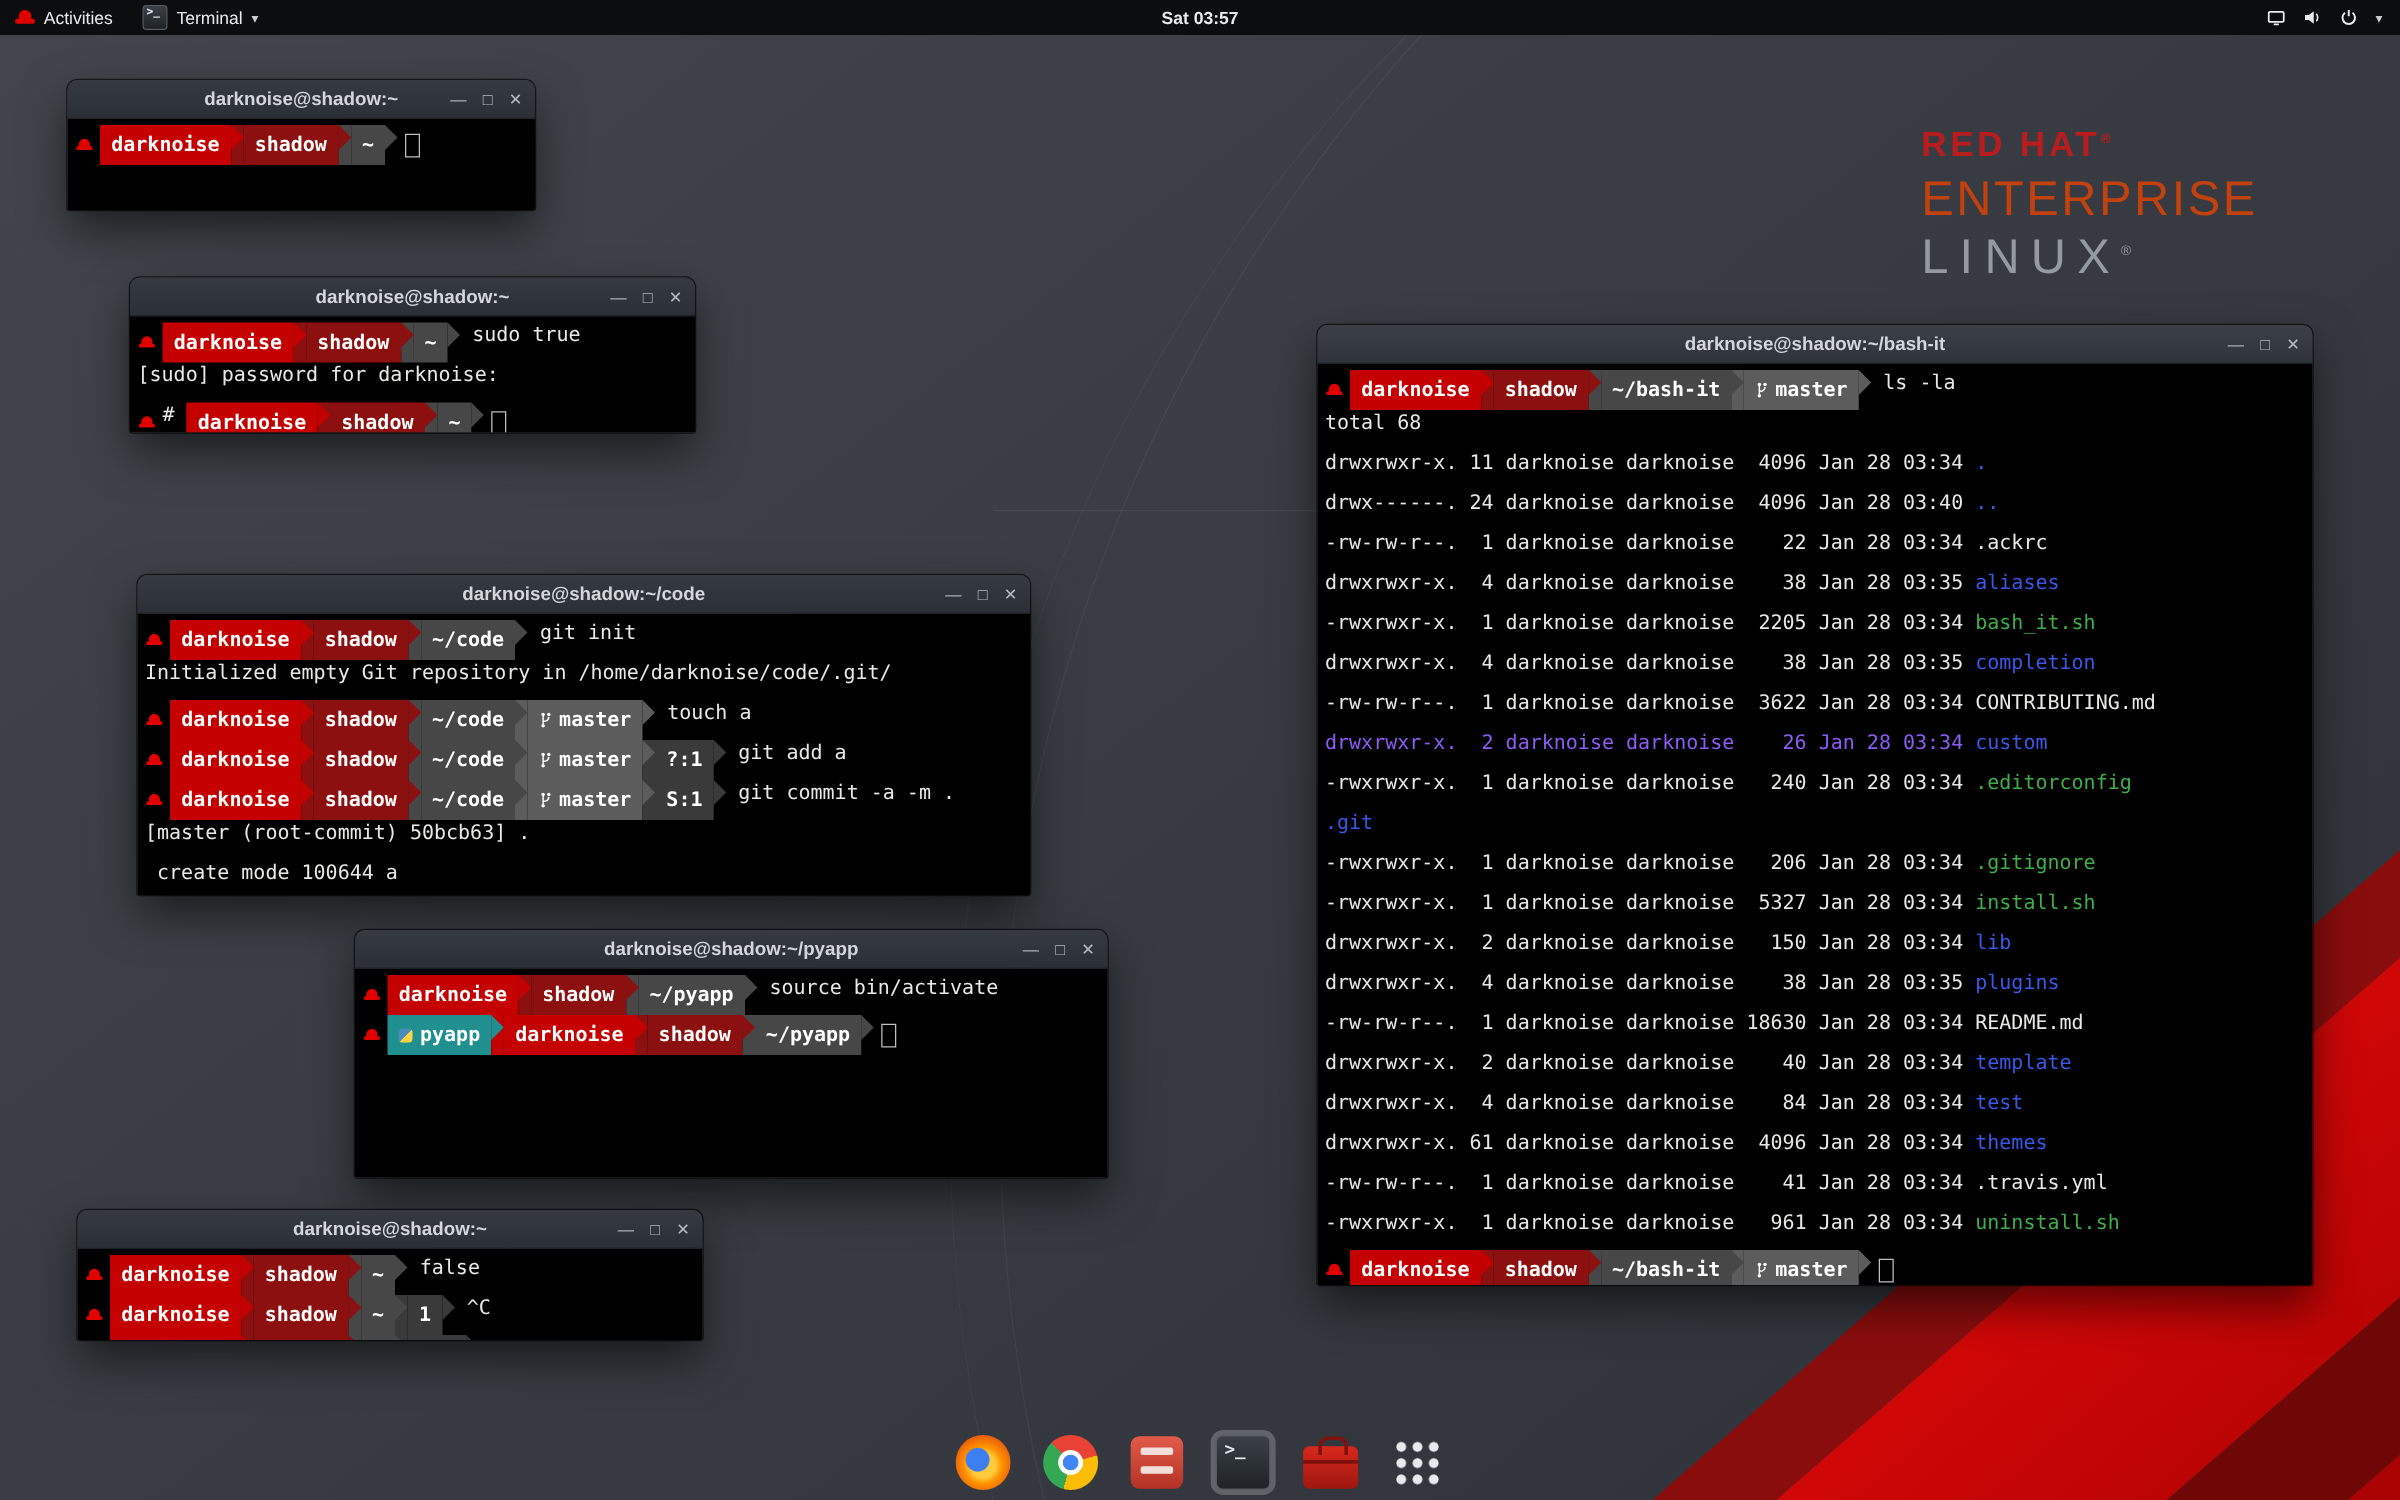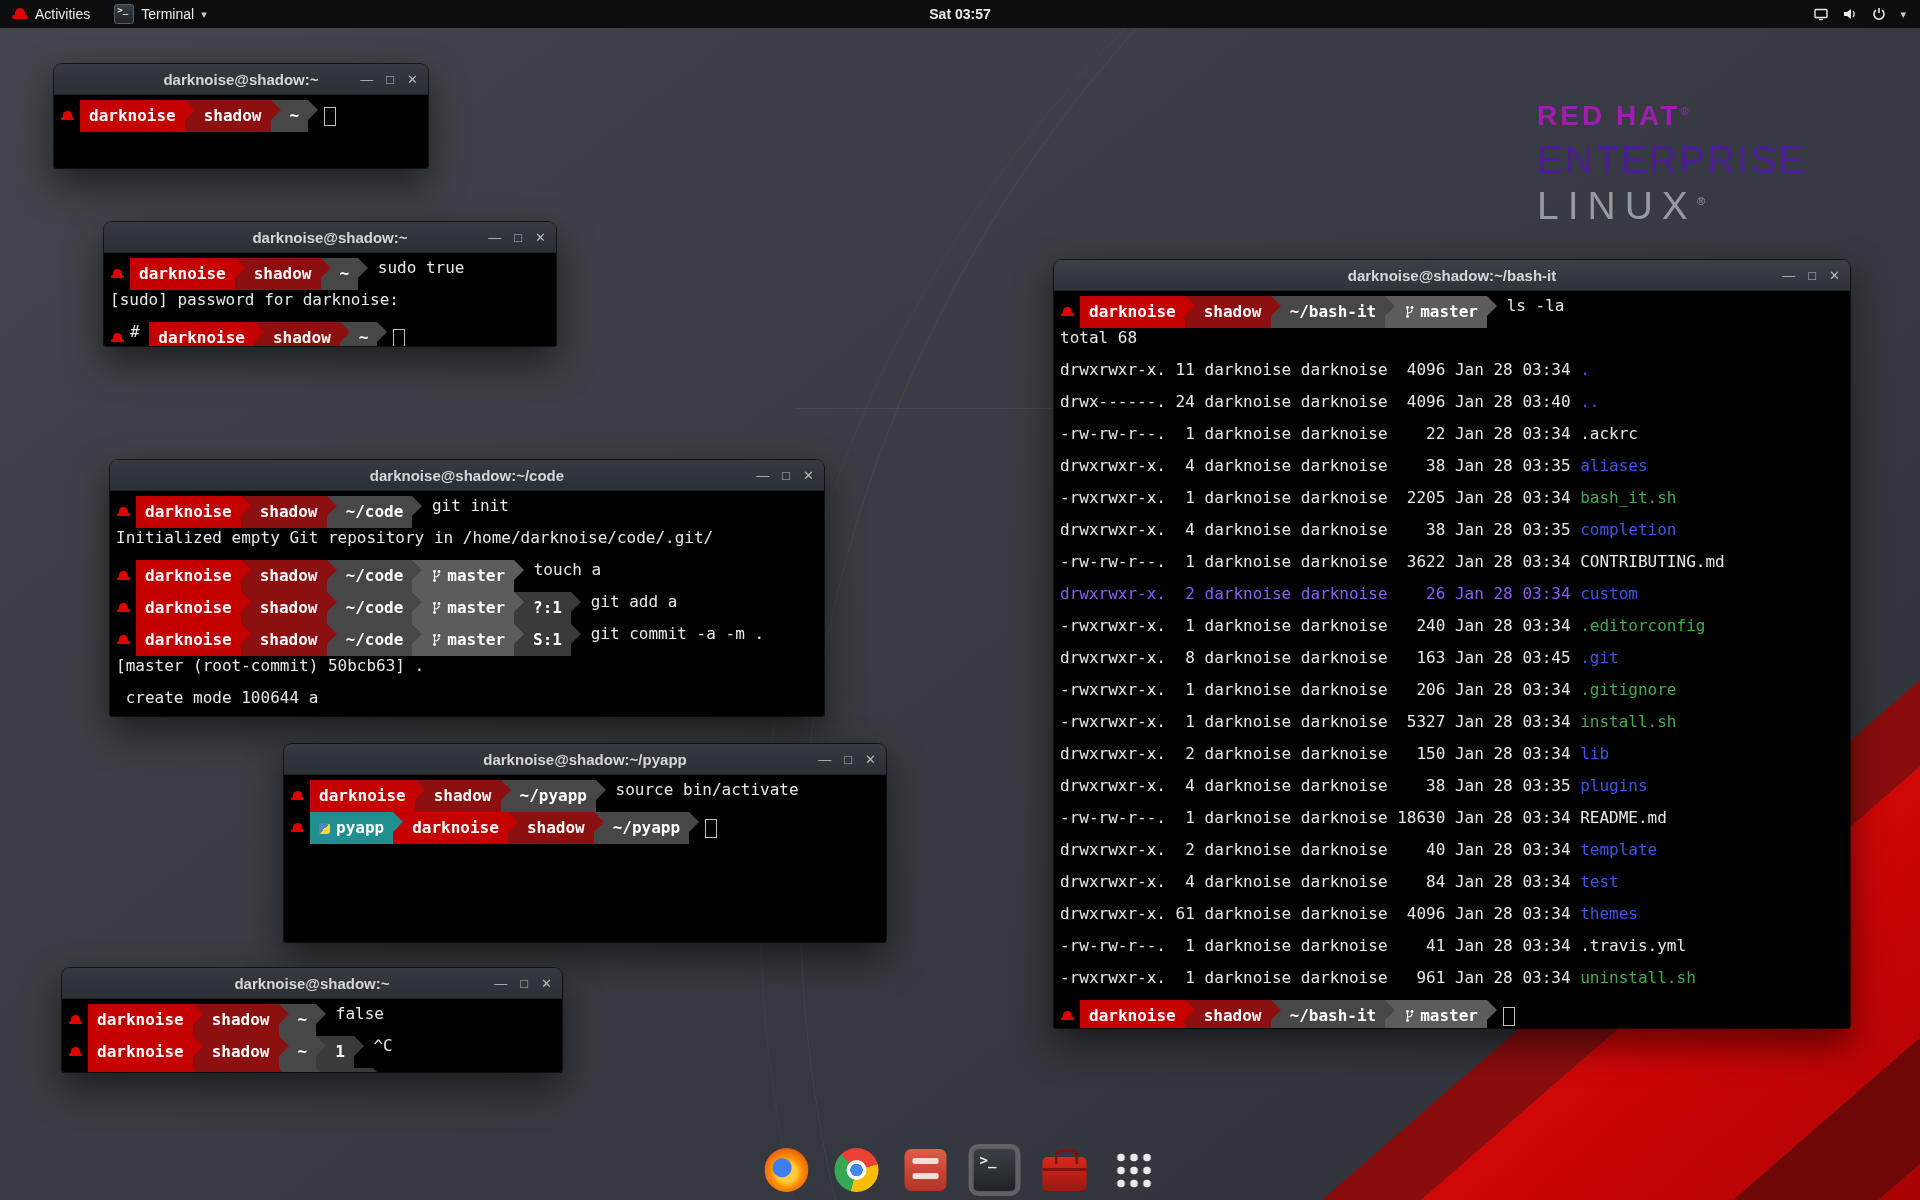--- a/index.html
+++ b/index.html
@@ -16,23 +16,23 @@
   #ribbon{position:absolute;left:690px;top:720px;width:2600px;height:620px;transform:rotate(-41deg);z-index:0;}
   #ribbon .stripe{width:100%;}
   #ribbon .s1{height:65px;background:#8a0d0d;}
   #ribbon .s2{height:205px;background:linear-gradient(#d00707,#bc0404);}
   #ribbon .s3{height:95px;background:#6f0707;}
   #ribbon .s4{height:130px;background:#ab0303;}
   #ribbon .s5{height:125px;background:#c40505;}
 
   
   .rh-logo{position:absolute;left:1537px;top:100px;z-index:1;color:#7a8085;}
-  .rh-l1{font-size:28px;font-weight:bold;letter-spacing:3px;color:#a21caf;}
+  .rh-l1{font-size:28px;font-weight:bold;letter-spacing:3px;color:#b91c1c;}
   .rh-l1 sup,.rh-l3 sup{font-size:11px;vertical-align:super;}
-  .rh-l2{font-size:39px;font-weight:400;letter-spacing:2px;color:#4c1d95;margin-top:6px;}
+  .rh-l2{font-size:39px;font-weight:400;letter-spacing:2px;color:#c2410c;margin-top:6px;}
   .rh-l3{font-size:39px;font-weight:400;letter-spacing:9px;color:#939aa0;margin-top:2px;}
 
   
   .topbar{position:absolute;left:0;top:0;right:0;height:28px;background:#0b0d0f;z-index:10;
           display:flex;align-items:center;color:#e8eaed;font-size:14px;}
   .tb-left{display:flex;align-items:center;height:100%;}
   .tb-activities,.tb-appmenu{display:flex;align-items:center;gap:7px;padding:0 12px;height:100%;cursor:default;}
   .tb-hat{position:relative;width:16px;height:12px;display:inline-block;}
   .tb-hat::before{content:'';position:absolute;left:3px;top:0;width:10px;height:8px;background:#e00000;border-radius:5px 5px 0 0;}
   .tb-hat::after{content:'';position:absolute;left:0;top:7px;width:16px;height:4px;background:#e00000;border-radius:2px;}
@@ -686,21 +686,20 @@
         </div>
         <div class="tline">
           <span class="txt" style="color: #8b5cf6;">drwxrwxr-x.  2 darknoise darknoise    26 Jan 28 03:34 </span>
           <span class="txt" style="color: rgb(59, 87, 232);">custom</span>
         </div>
         <div class="tline">
           <span class="txt" style="color: rgb(232, 232, 230);">-rwxrwxr-x.  1 darknoise darknoise   240 Jan 28 03:34 </span>
           <span class="txt" style="color: rgb(63, 174, 74);">.editorconfig</span>
         </div>
         <div class="tline">
-          <span class="txt" style="color: rgb(232, 232, 230);">drwxrwxr-x.  8 darknoise darknoise   163 Jan 28 03:45 </span>
           <span class="txt" style="color: rgb(59, 87, 232);">.git</span>
         </div>
         <div class="tline">
           <span class="txt" style="color: rgb(232, 232, 230);">-rwxrwxr-x.  1 darknoise darknoise   206 Jan 28 03:34 </span>
           <span class="txt" style="color: rgb(63, 174, 74);">.gitignore</span>
         </div>
         <div class="tline">
           <span class="txt" style="color: rgb(232, 232, 230);">-rwxrwxr-x.  1 darknoise darknoise  5327 Jan 28 03:34 </span>
           <span class="txt" style="color: rgb(63, 174, 74);">install.sh</span>
         </div>

